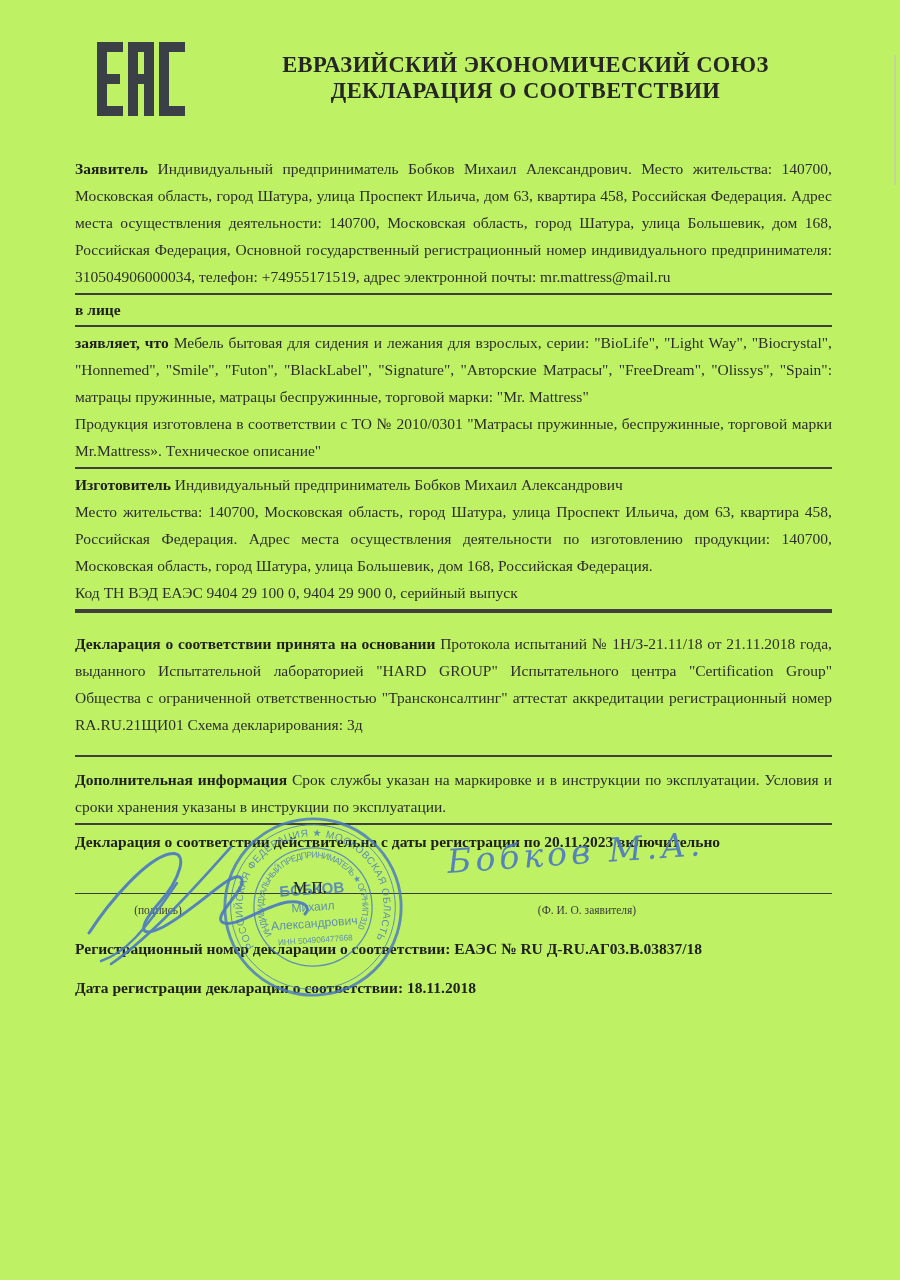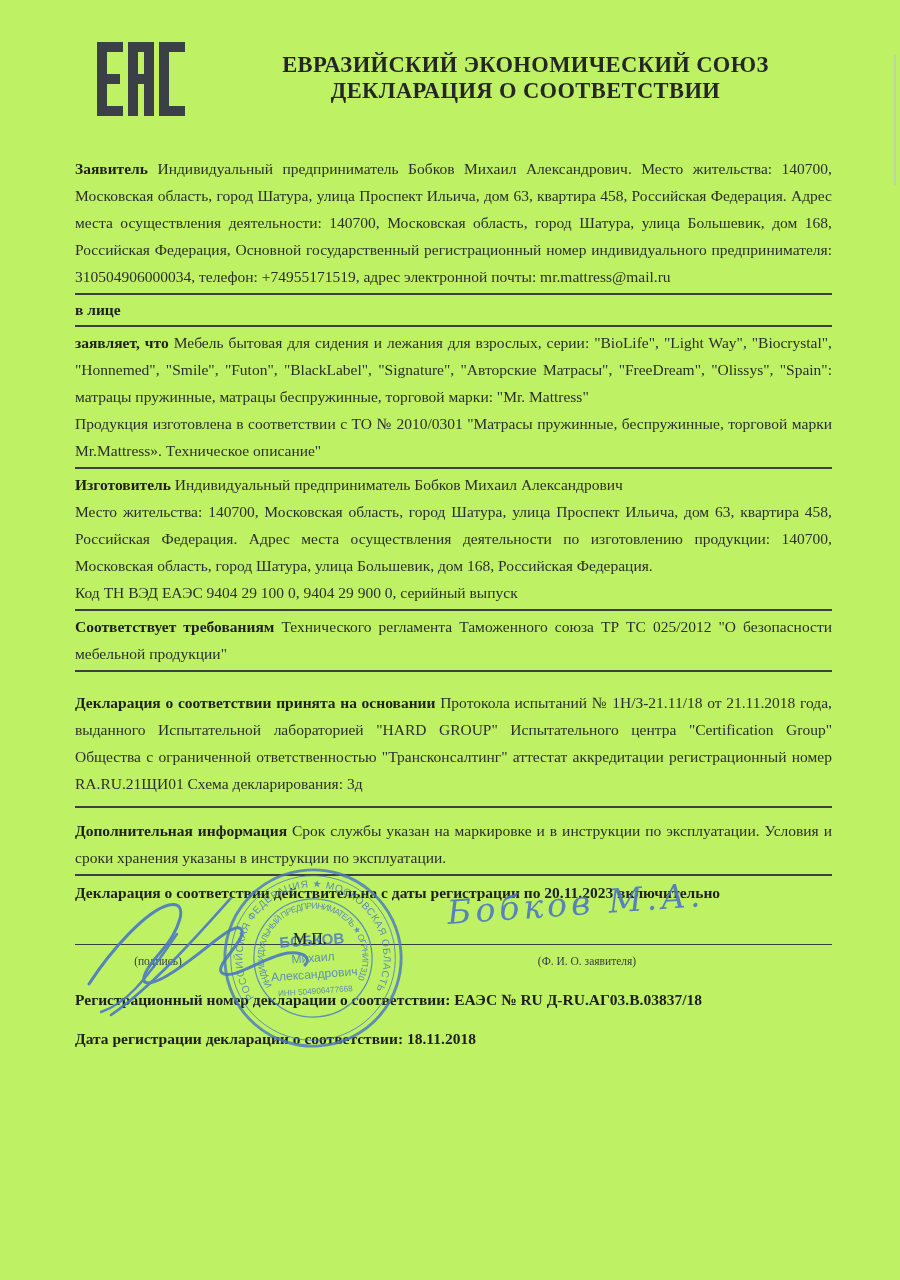--- a/index.html
+++ b/index.html
@@ -18,21 +18,21 @@
   .titles{flex:1 1 auto;text-align:center;padding-top:10px;padding-left:34px;}
   .title{font-weight:bold;font-size:22.5px;line-height:26px;color:#262626;letter-spacing:.4px;}
   
   .content{margin:33px 68px 0 75px;font-size:15.5px;line-height:27px;}
   .para{margin:0;text-align:justify;}
   .para b{color:#1f1f1f;}
   .sec{padding:2px 0 3px 0;}
   .rule{border-top:2px solid #3f3f3f;height:0;line-height:0;}
   .sec-inperson{padding:1px 0 2px 0;}
   .sec-basis{margin-top:15px;}
-  .sec-basis{padding-bottom:9px;}
+  .sec-basis{padding-bottom:17px;}
   .sec-additional{margin-top:7px;}
   .bold-line{font-weight:bold;color:#1f1f1f;}
   .sec-validity{padding:3px 0 2px 0;}
   
   .sig-zone{position:relative;height:76px;}
   .sig-line{position:absolute;left:0;right:0;top:36px;border-top:1.5px solid #3c3c3c;}
   .cap{position:absolute;top:40px;font-size:11.5px;color:#3a3a3a;text-align:center;}
   .cap-sign{left:18px;width:130px;}
   .cap-name{left:412px;width:200px;}
   .mp{position:absolute;top:17px;left:218px;font-size:16px;color:#222;z-index:5;}
@@ -101,23 +101,20 @@
     <div class="rule"></div>
 
     <section class="sec">
       <p class="para"><b>Изготовитель</b><span> Индивидуальный предприниматель Бобков Михаил Александрович</span></p>
       <p class="para">Место жительства: 140700, Московская область, город Шатура, улица Проспект Ильича, дом 63, квартира 458, Российская Федерация. Адрес места осуществления деятельности по изготовлению продукции: 140700, Московская область, город Шатура, улица Большевик, дом 168, Российская Федерация.</p>
       <p class="para">Код ТН ВЭД ЕАЭС 9404 29 100 0, 9404 29 900 0, серийный выпуск</p>
     </section>
 
     <div class="rule"></div>
 
-    <section class="sec">
-      <p class="para"><b>Соответствует требованиям</b><span> Технического регламента Таможенного союза ТР ТС 025/2012 "О безопасности мебельной продукции"</span></p>
-    </section>
 
     <div class="rule"></div>
 
     <section class="sec sec-basis">
       <p class="para"><b>Декларация о соответствии принята на основании</b><span> Протокола испытаний № 1Н/З-21.11/18 от 21.11.2018 года, выданного Испытательной лабораторией "HARD GROUP" Испытательного центра "Certification Group" Общества с ограниченной ответственностью "Трансконсалтинг" аттестат аккредитации регистрационный номер RA.RU.21ЩИ01 Схема декларирования: 3д</span></p>
     </section>
 
     <div class="rule"></div>
 
     <section class="sec sec-additional">

